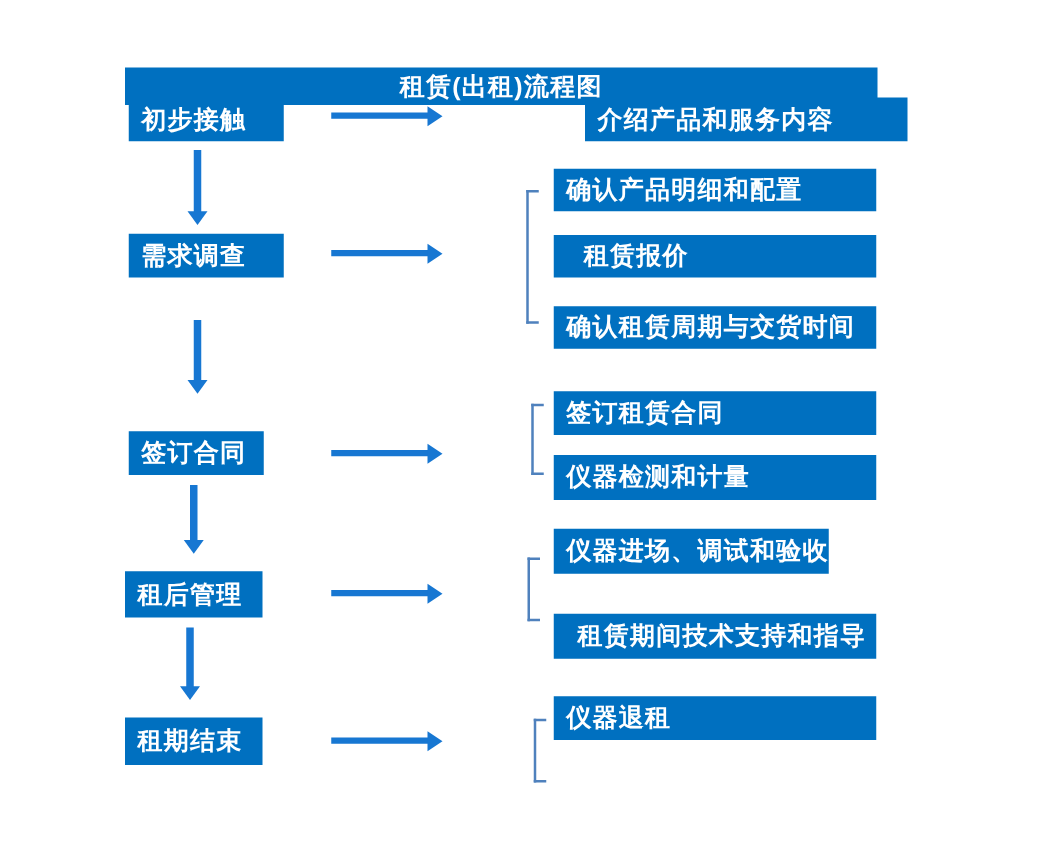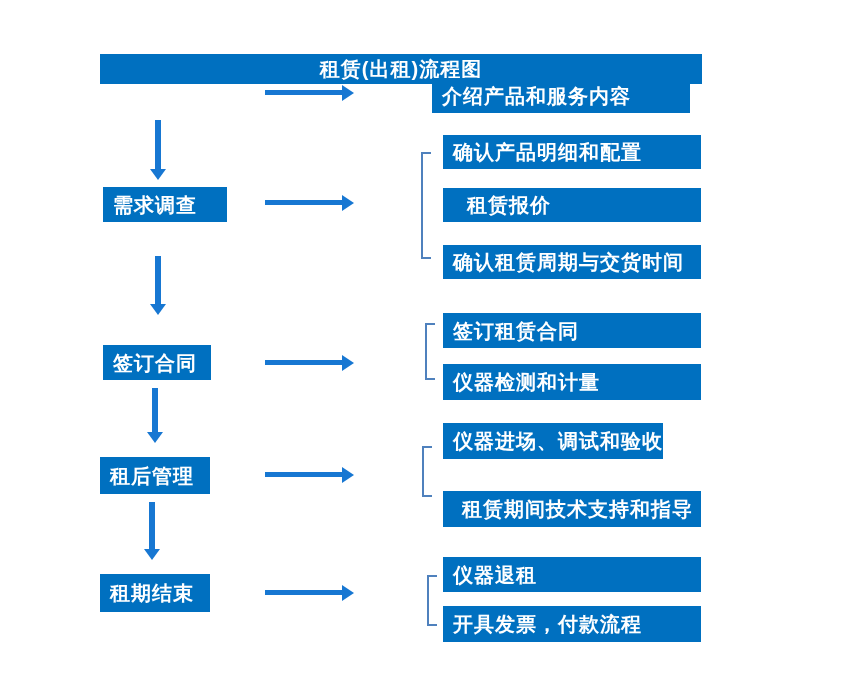--- a/index.html
+++ b/index.html
@@ -67,39 +67,39 @@
     box-sizing:border-box;
   }
 </style>
 </head>
 <body>
 
 <div class="canvas">
 
   <div class="titlebar">租赁(出租)流程图</div>
 
+  <div class="bluebox" style="left:103px;top:78px;width:124px;height:35px;">初步接触</div>
   <div class="bluebox" style="left:103px;top:187px;width:124px;height:35px;">需求调查</div>
   <div class="bluebox" style="left:103px;top:345px;width:108px;height:35px;">签订合同</div>
   <div class="bluebox" style="left:100px;top:457px;width:110px;height:37px;">租后管理</div>
   <div class="bluebox" style="left:100px;top:574px;width:110px;height:38px;">租期结束</div>
 
-  <div class="bluebox" style="left:432px;top:78px;width:258px;height:35px;">介绍产品和服务内容</div>
+  <div class="bluebox" style="left:468px;top:78px;width:258px;height:35px;">介绍产品和服务内容</div>
 
   <div class="bluebox" style="left:443px;top:135px;width:258px;height:34px;">确认产品明细和配置</div>
   <div class="bluebox" style="left:443px;top:188px;width:258px;height:34px;padding-left:24px;">租赁报价</div>
   <div class="bluebox" style="left:443px;top:245px;width:258px;height:34px;">确认租赁周期与交货时间</div>
 
   <div class="bluebox" style="left:443px;top:313px;width:258px;height:35px;">签订租赁合同</div>
   <div class="bluebox" style="left:443px;top:364px;width:258px;height:36px;">仪器检测和计量</div>
 
   <div class="bluebox" style="left:443px;top:423px;width:220px;height:36px;">仪器进场、调试和验收</div>
   <div class="bluebox" style="left:443px;top:491px;width:258px;height:36px;padding-left:19px;">租赁期间技术支持和指导</div>
 
   <div class="bluebox" style="left:443px;top:557px;width:258px;height:35px;">仪器退租</div>
-  <div class="bluebox" style="left:443px;top:606px;width:258px;height:36px;">开具发票，付款流程</div>
 
   <div class="harrow" style="left:265px;top:85px;">
     <div class="shaft"></div>
     <div class="head"></div>
   </div>
   <div class="harrow" style="left:265px;top:195px;">
     <div class="shaft"></div>
     <div class="head"></div>
   </div>
   <div class="harrow" style="left:265px;top:355px;">

